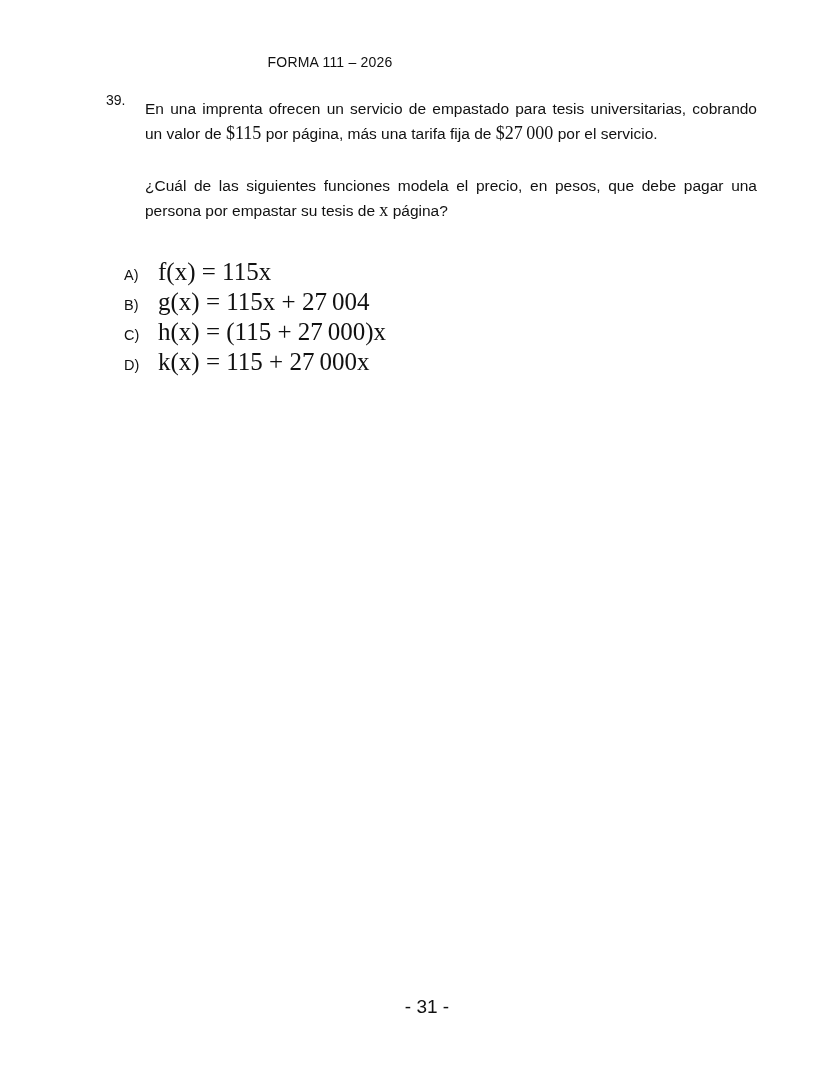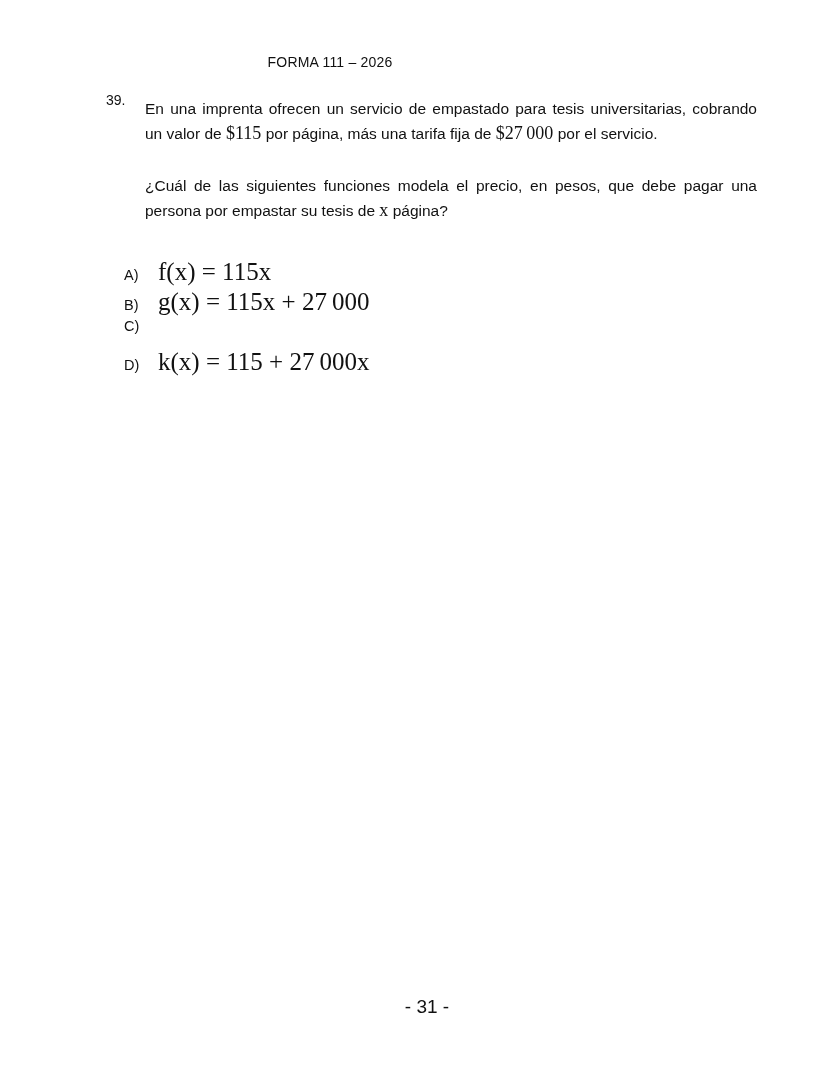--- a/index.html
+++ b/index.html
@@ -58,24 +58,25 @@
   <span>¿Cuál de las siguientes funciones modela el precio, en pesos, que debe pagar una persona por empastar su tesis de </span><span class="math">x</span><span> página?</span>
 </div>
 
 <div class="options">
   <div class="opt">
     <span class="opt-letter">A)</span>
     <span class="opt-expr">f(x) = 115x</span>
   </div>
   <div class="opt">
     <span class="opt-letter">B)</span>
-    <span class="opt-expr">g(x) = 115x + 27 000</span>
+    <span class="opt-expr">g(x) = 115x + 27 004</span>
   </div>
   <div class="opt">
     <span class="opt-letter">C)</span>
+    <span class="opt-expr">h(x) = (115 + 27 000)x</span>
   </div>
   <div class="opt">
     <span class="opt-letter">D)</span>
     <span class="opt-expr">k(x) = 115 + 27 000x</span>
   </div>
 </div>
 
 <div class="footer">- 31 -</div>
 
 </body></html>

